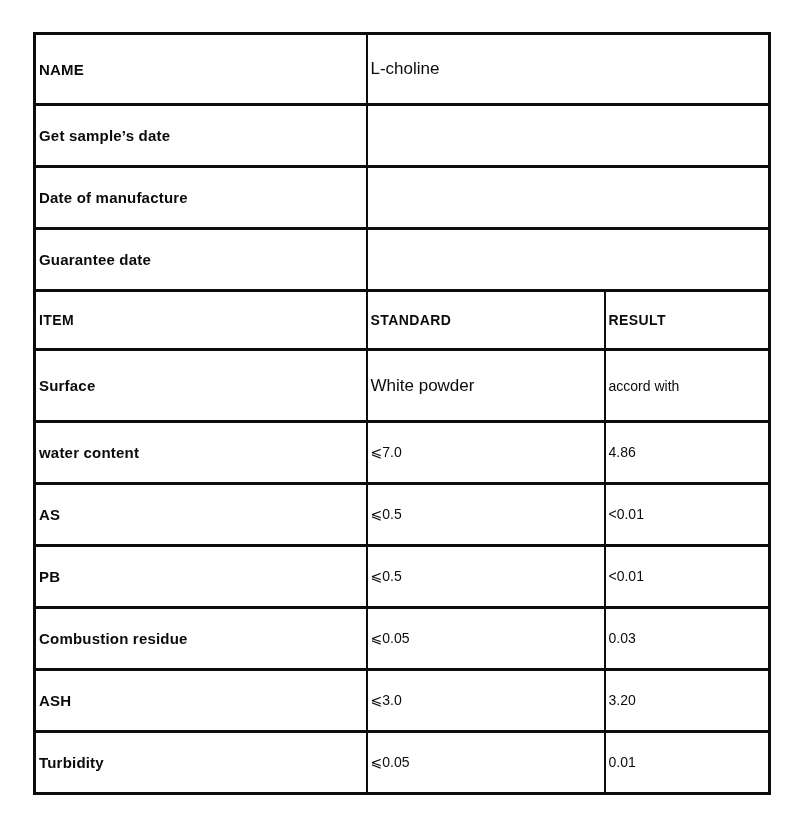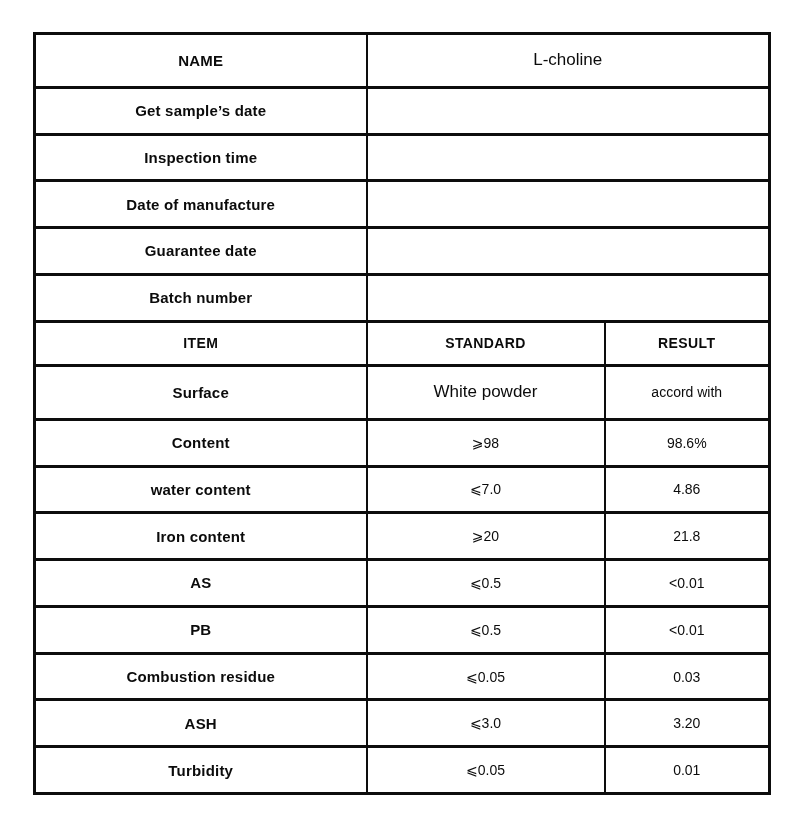--- a/index.html
+++ b/index.html
@@ -21,23 +21,23 @@
     top: 32px;
     width: 735px;
     height: 763px;
     border-collapse: collapse;
     table-layout: fixed;
   }
   table.coa td {
     border: 2px solid #0d0d0d;
     border-top-width: 3px;
     border-bottom-width: 3px;
-    text-align: center;
+    text-align: left;
     vertical-align: middle;
-    padding: 0 12px;
+    padding: 0 3px;
     overflow: hidden;
     background: #ffffff;
   }
   table.coa { border: 3px solid #0d0d0d; }
   .label {
     font-weight: bold;
     font-size: 15px;
     letter-spacing: 0.2px;
   }
   .head {
@@ -70,61 +70,43 @@
 
       <tr>
         <td class="label">NAME</td>
         <td class="serif" colspan="2">L-choline</td>
       </tr>
       <tr>
         <td class="label">Get sample’s date</td>
         <td class="serif" colspan="2"></td>
       </tr>
       <tr>
-        <td class="label">Inspection time</td>
-        <td class="serif" colspan="2"></td>
-      </tr>
-      <tr>
         <td class="label">Date of manufacture</td>
         <td class="serif" colspan="2"></td>
       </tr>
       <tr>
         <td class="label">Guarantee date</td>
-        <td class="serif" colspan="2"></td>
-      </tr>
-      <tr>
-        <td class="label">Batch number</td>
         <td class="serif" colspan="2"></td>
       </tr>
 
       <tr>
         <td class="head">ITEM</td>
         <td class="head">STANDARD</td>
         <td class="head">RESULT</td>
       </tr>
 
       <tr>
         <td class="label">Surface</td>
         <td class="serif">White powder</td>
         <td class="value">accord with</td>
       </tr>
       <tr>
-        <td class="label">Content</td>
-        <td class="value">⩾98</td>
-        <td class="value">98.6%</td>
-      </tr>
-      <tr>
         <td class="label">water content</td>
         <td class="value">⩽7.0</td>
         <td class="value">4.86</td>
-      </tr>
-      <tr>
-        <td class="label">Iron content</td>
-        <td class="value">⩾20</td>
-        <td class="value">21.8</td>
       </tr>
       <tr>
         <td class="label">AS</td>
         <td class="value">⩽0.5</td>
         <td class="value">&lt;0.01</td>
       </tr>
       <tr>
         <td class="label">PB</td>
         <td class="value">⩽0.5</td>
         <td class="value">&lt;0.01</td>

